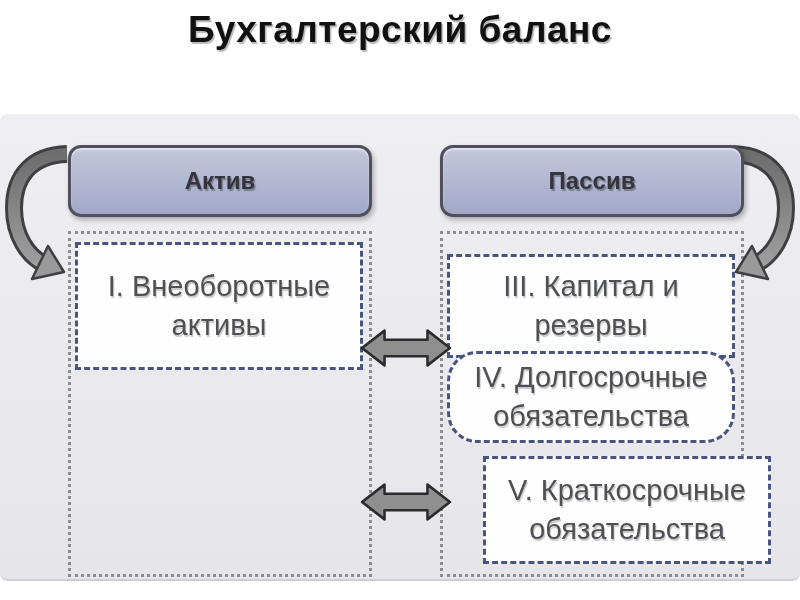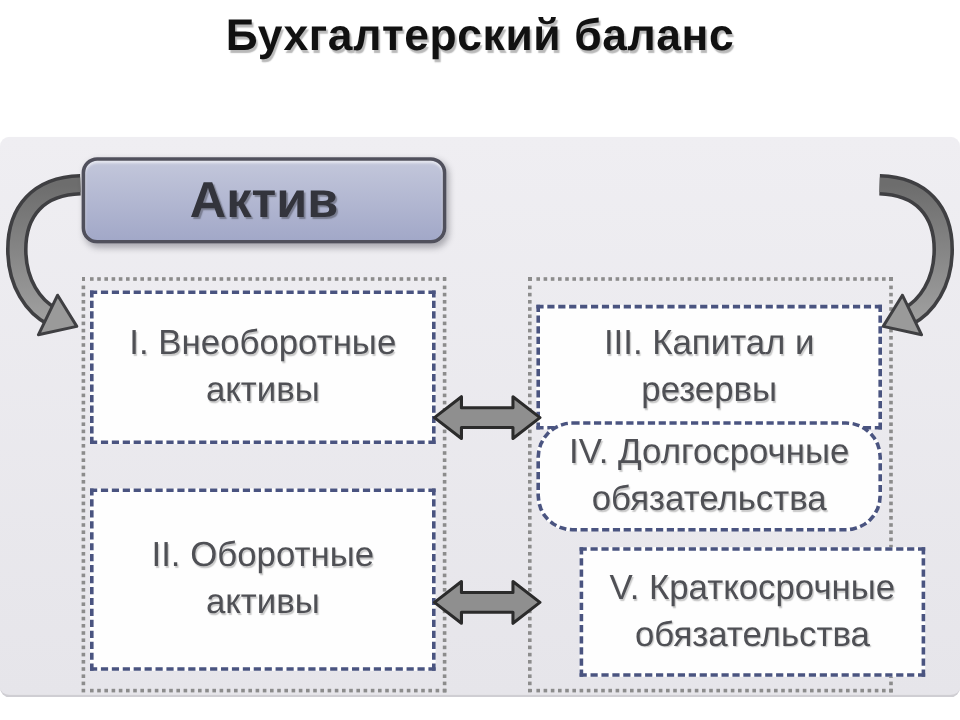--- a/index.html
+++ b/index.html
@@ -21,25 +21,25 @@
   .panel{
     position:absolute;left:0;top:114px;width:800px;height:467px;
     background:linear-gradient(#efeef2,#e6e5ea);
     border-radius:8px;
     border-bottom:2px solid #cfced3;
     box-sizing:border-box;
   }
 
   
   .hdr{
-    position:absolute;top:131px;width:304px;height:72px;box-sizing:border-box;
+    position:absolute;top:145px;width:304px;height:72px;box-sizing:border-box;
     background:linear-gradient(#c3c7db,#a2a8c8);
     border:3px solid #50505c;border-radius:13px;
     display:flex;align-items:center;justify-content:center;
-    font-size:42px;font-weight:bold;color:#33343c;
+    font-size:24px;font-weight:bold;color:#33343c;
     text-shadow:1.5px 1.5px 1px rgba(0,0,0,0.3);
     box-shadow:2px 3px 5px rgba(50,50,60,0.35), inset 0 2px 2px rgba(255,255,255,0.55);
     z-index:4;
   }
   .hdr-assets{left:68px;}
   .hdr-liab{left:440px;}
 
   
   .outer{
     position:absolute;top:231px;width:304px;height:346px;box-sizing:border-box;
@@ -102,27 +102,27 @@
       </linearGradient>
     </defs>
     <path d="M 63 14 C 28 15, 10 36, 10 68 C 10 96, 24 116, 40 124" fill="none" stroke="#3f3f42" stroke-width="18"></path>
     <path d="M 63 14 C 28 15, 10 36, 10 68 C 10 96, 24 116, 40 124" fill="none" stroke="url(#gR)" stroke-width="12"></path>
     <polygon points="44,106 60,132 28,139" fill="#9a9a9a" stroke="#3f3f42" stroke-width="2.5" stroke-linejoin="round"></polygon>
   </svg>
 
   <div class="hdr hdr-assets">
     <span>Актив</span>
   </div>
+  <div class="hdr hdr-liab">
+    <span>Пассив</span>
+  </div>
 
   <div class="outer outer-assets">
     <div class="ibox b1">
       <span>I. Внеоборотные активы</span>
-    </div>
-    <div class="ibox b2">
-      <span>II. Оборотные активы</span>
     </div>
   </div>
 
   <div class="outer outer-liab">
     <div class="ibox b3">
       <span>III. Капитал и резервы</span>
     </div>
     <div class="ibox b4">
       <span>IV. Долгосрочные обязательства</span>
     </div>

